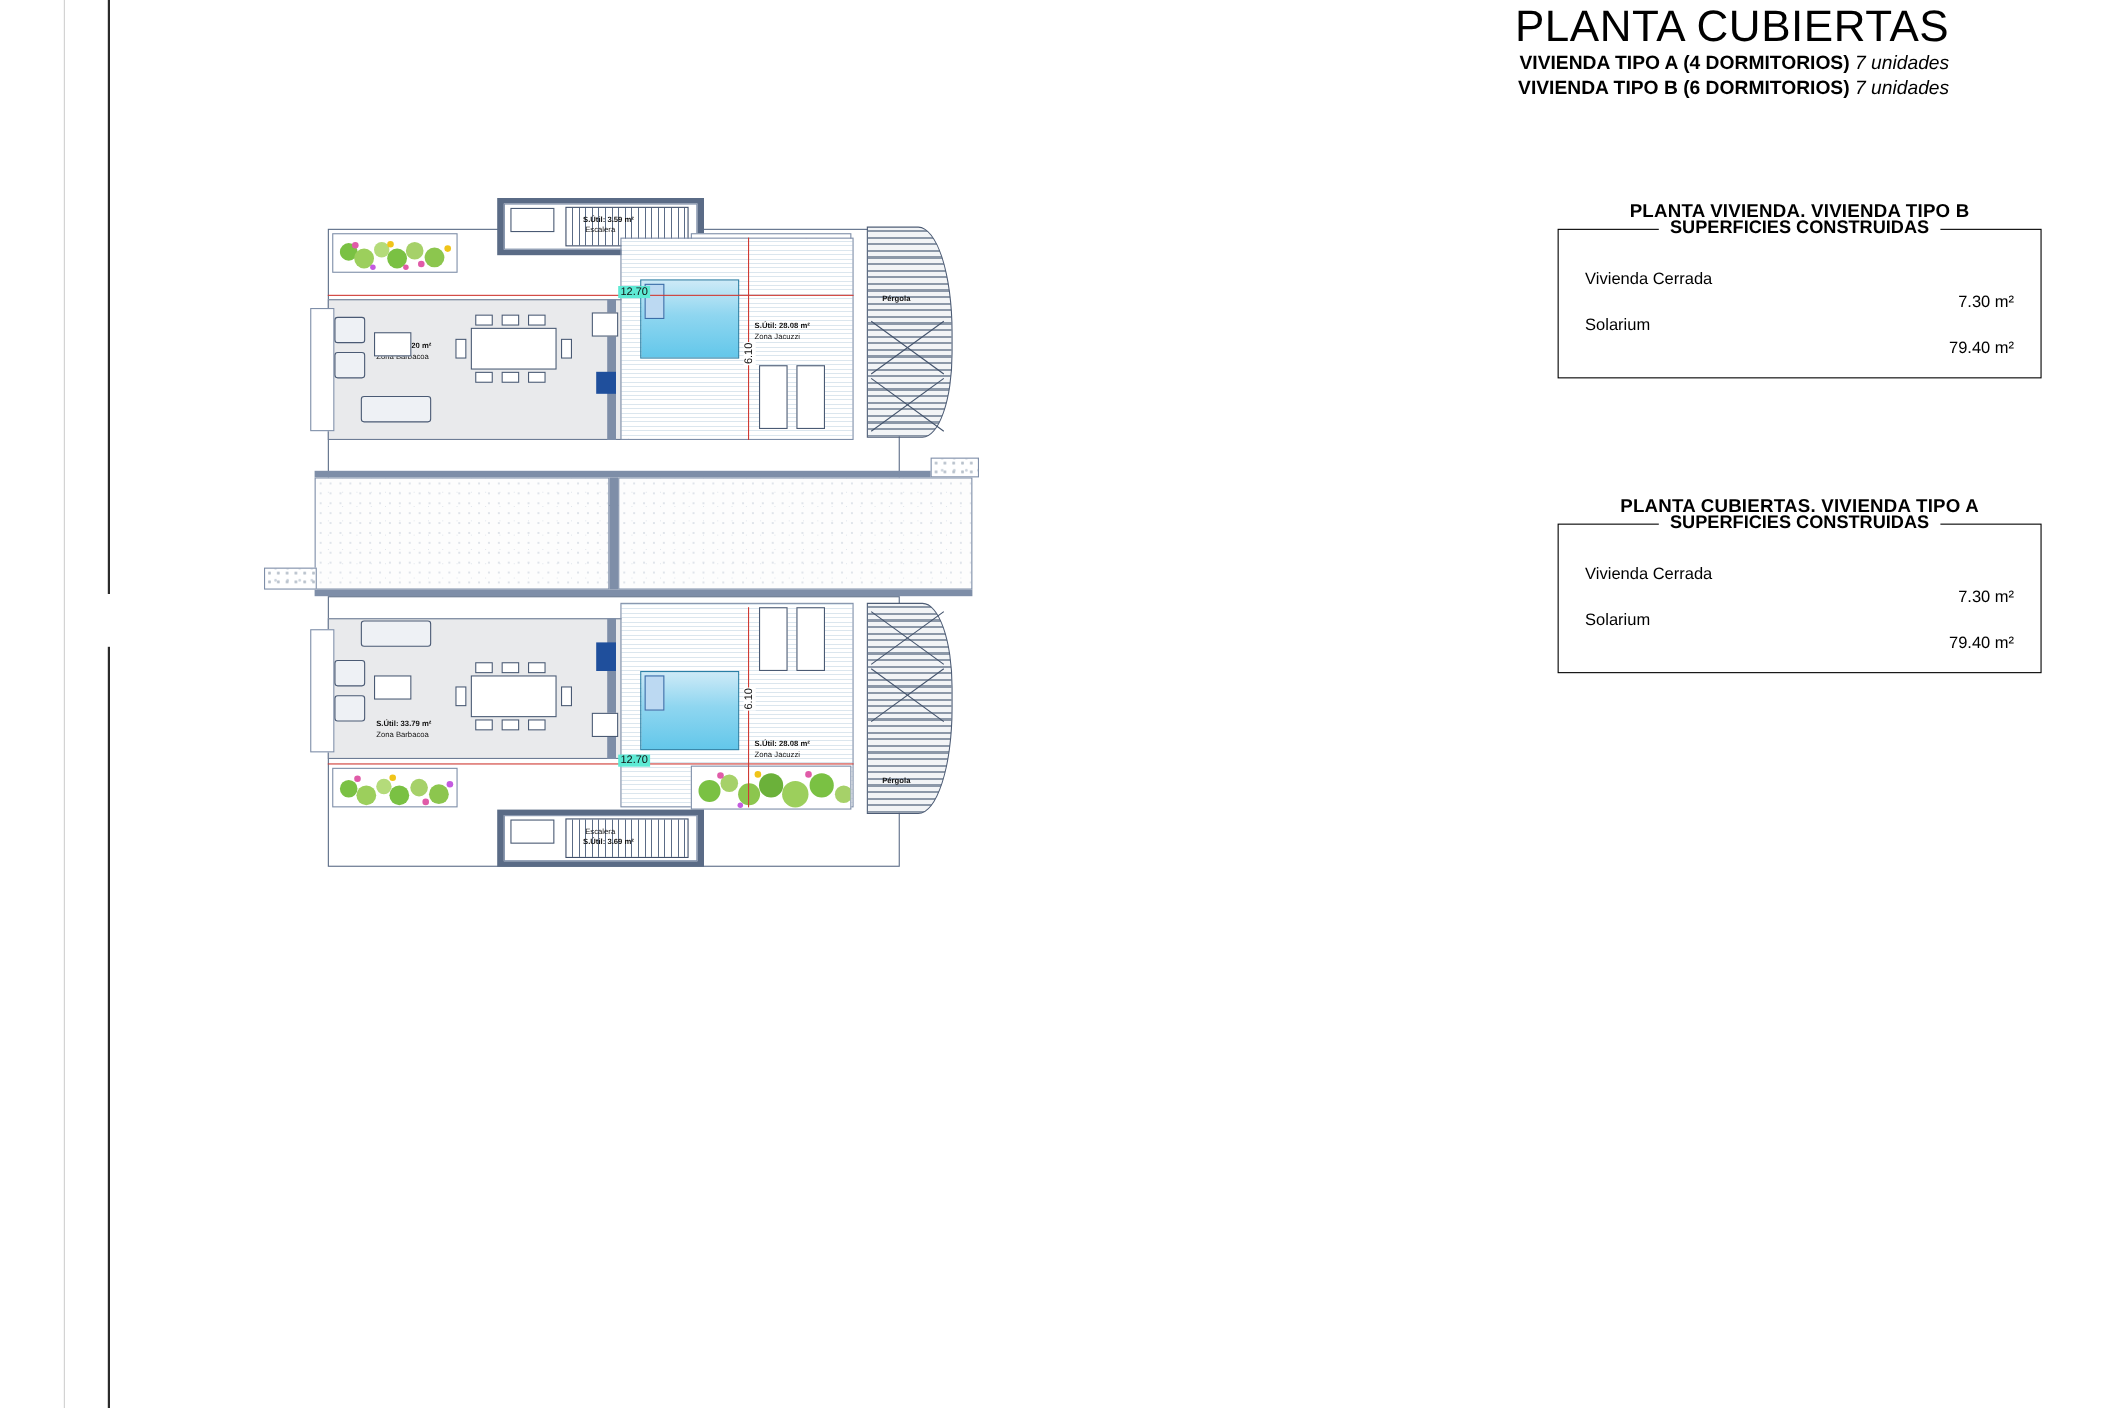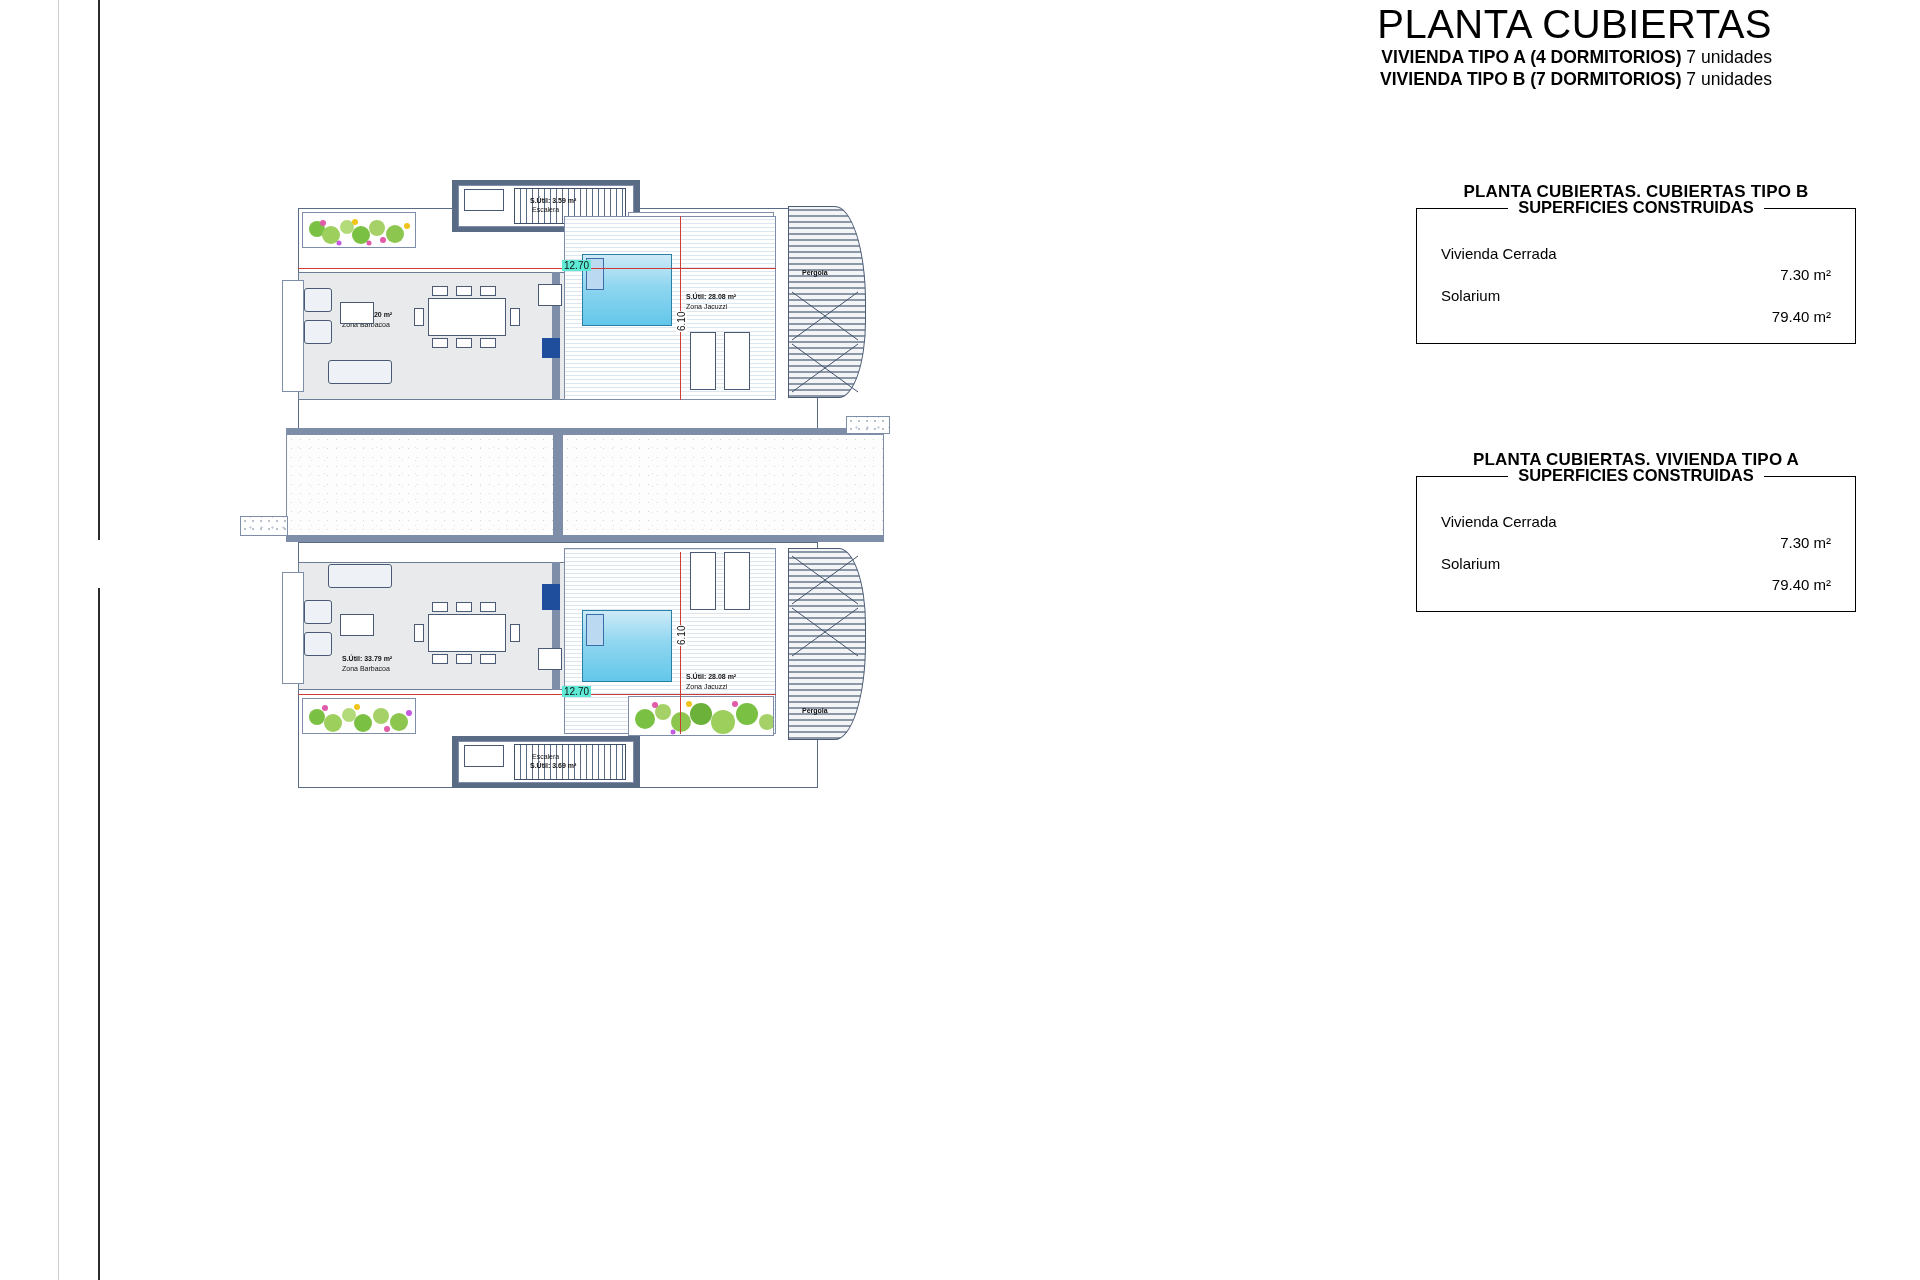--- a/index.html
+++ b/index.html
@@ -53,21 +53,21 @@
     color: #000;
     line-height: 44px;
     font-weight: 400;
   }
   .title-sub {
     font-size: 17.5px;
     color: #000;
     line-height: 22px;
     font-weight: 700;
   }
-  .title-sub .reg { font-weight: 400; }
+  .title-sub .reg { font-weight: 400; font-style: italic; }
 
   
   .legend {
     position: absolute;
     width: 440px;
   }
   .legend .legend-title {
     font-size: 17px;
     font-weight: 700;
     text-align: center;
@@ -221,27 +221,27 @@
   <div class="frame-line-b"></div>
   <div class="frame-gap"></div>
 
   <div class="title-block">
     <div class="title-main">PLANTA CUBIERTAS</div>
     <div class="title-sub">
       <span>VIVIENDA TIPO A (4 DORMITORIOS)</span>
       <span class="reg">7 unidades</span>
     </div>
     <div class="title-sub">
-      <span>VIVIENDA TIPO B (7 DORMITORIOS)</span>
+      <span>VIVIENDA TIPO B (6 DORMITORIOS)</span>
       <span class="reg">7 unidades</span>
     </div>
   </div>
 
   <div class="legend" id="legend-b">
-    <div class="legend-title">PLANTA CUBIERTAS. CUBIERTAS TIPO B</div>
+    <div class="legend-title">PLANTA VIVIENDA. VIVIENDA TIPO B</div>
     <div class="legend-box">
       <div class="box-header">
         <span>SUPERFICIES CONSTRUIDAS</span>
       </div>
       <div class="legend-row">
         <span>Vivienda Cerrada</span>
         <span class="val">7.30 m²</span>
       </div>
       <div class="legend-row">
         <span>Solarium</span>

